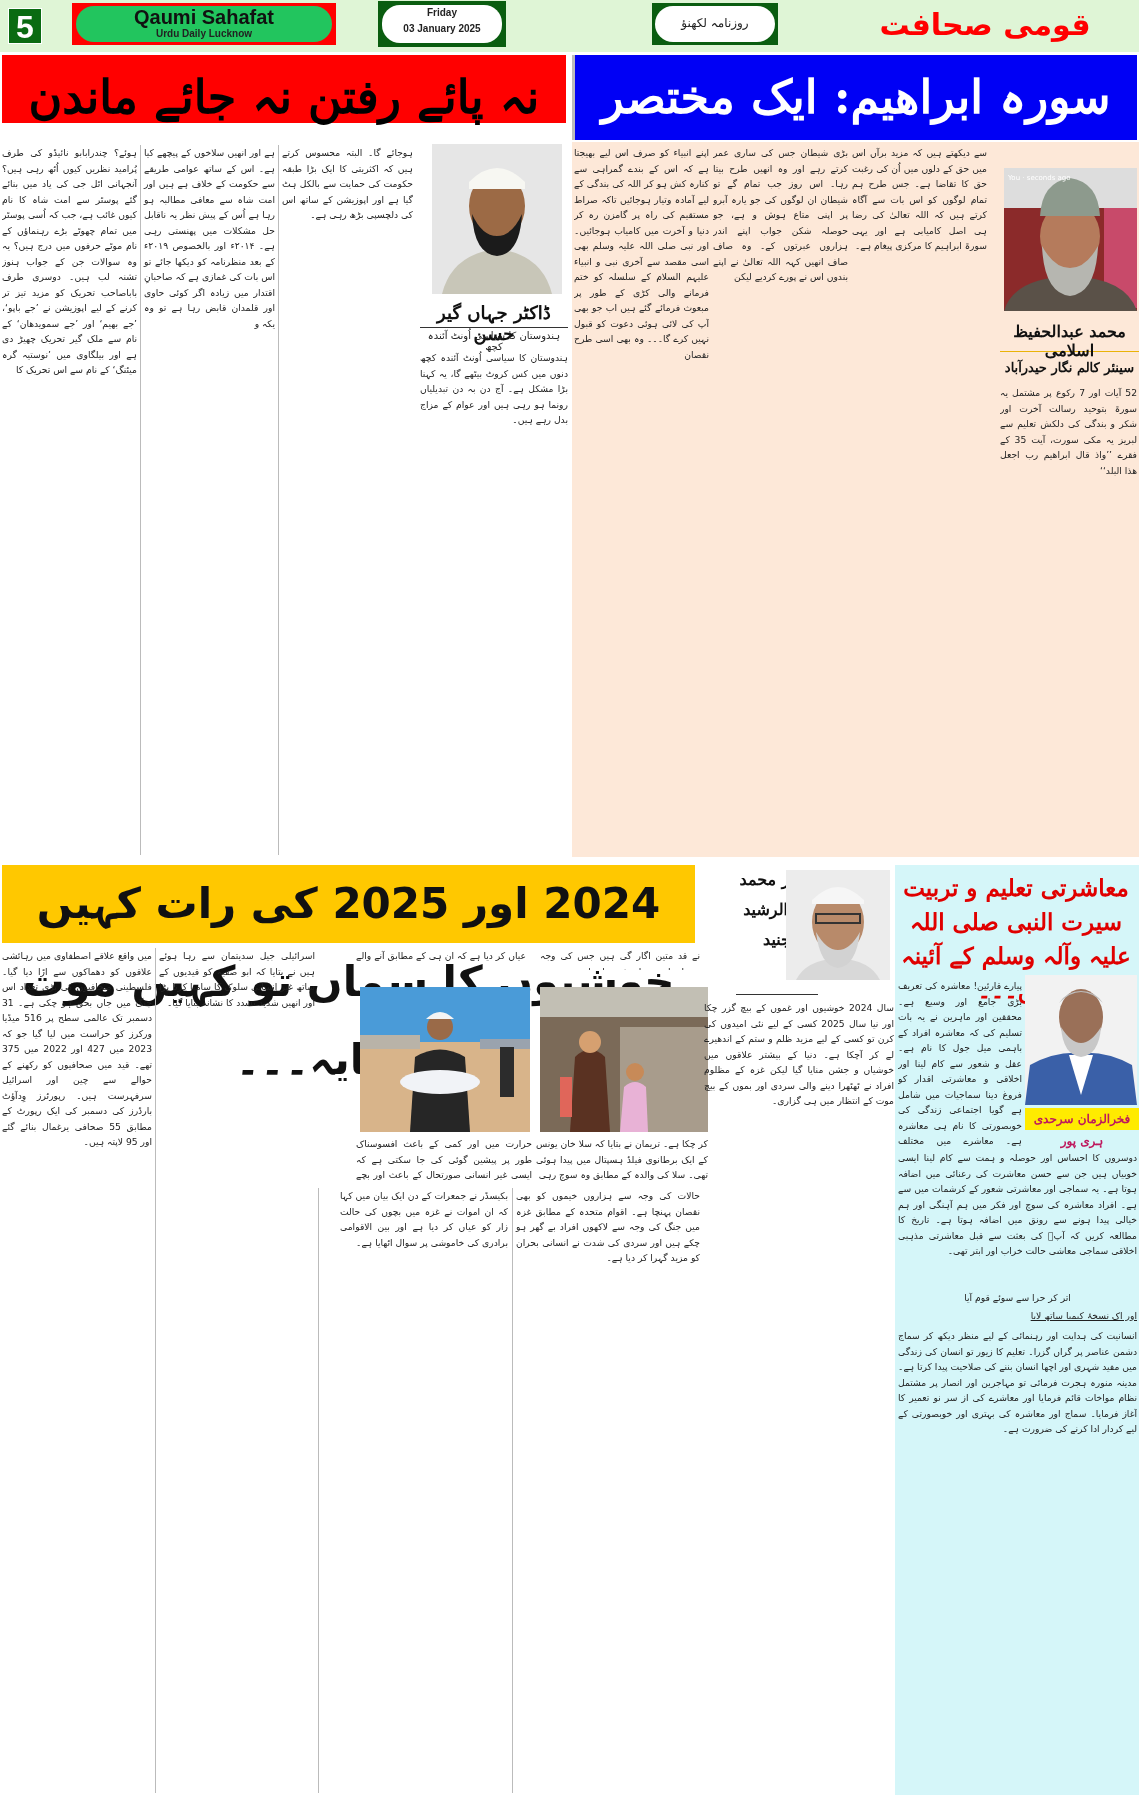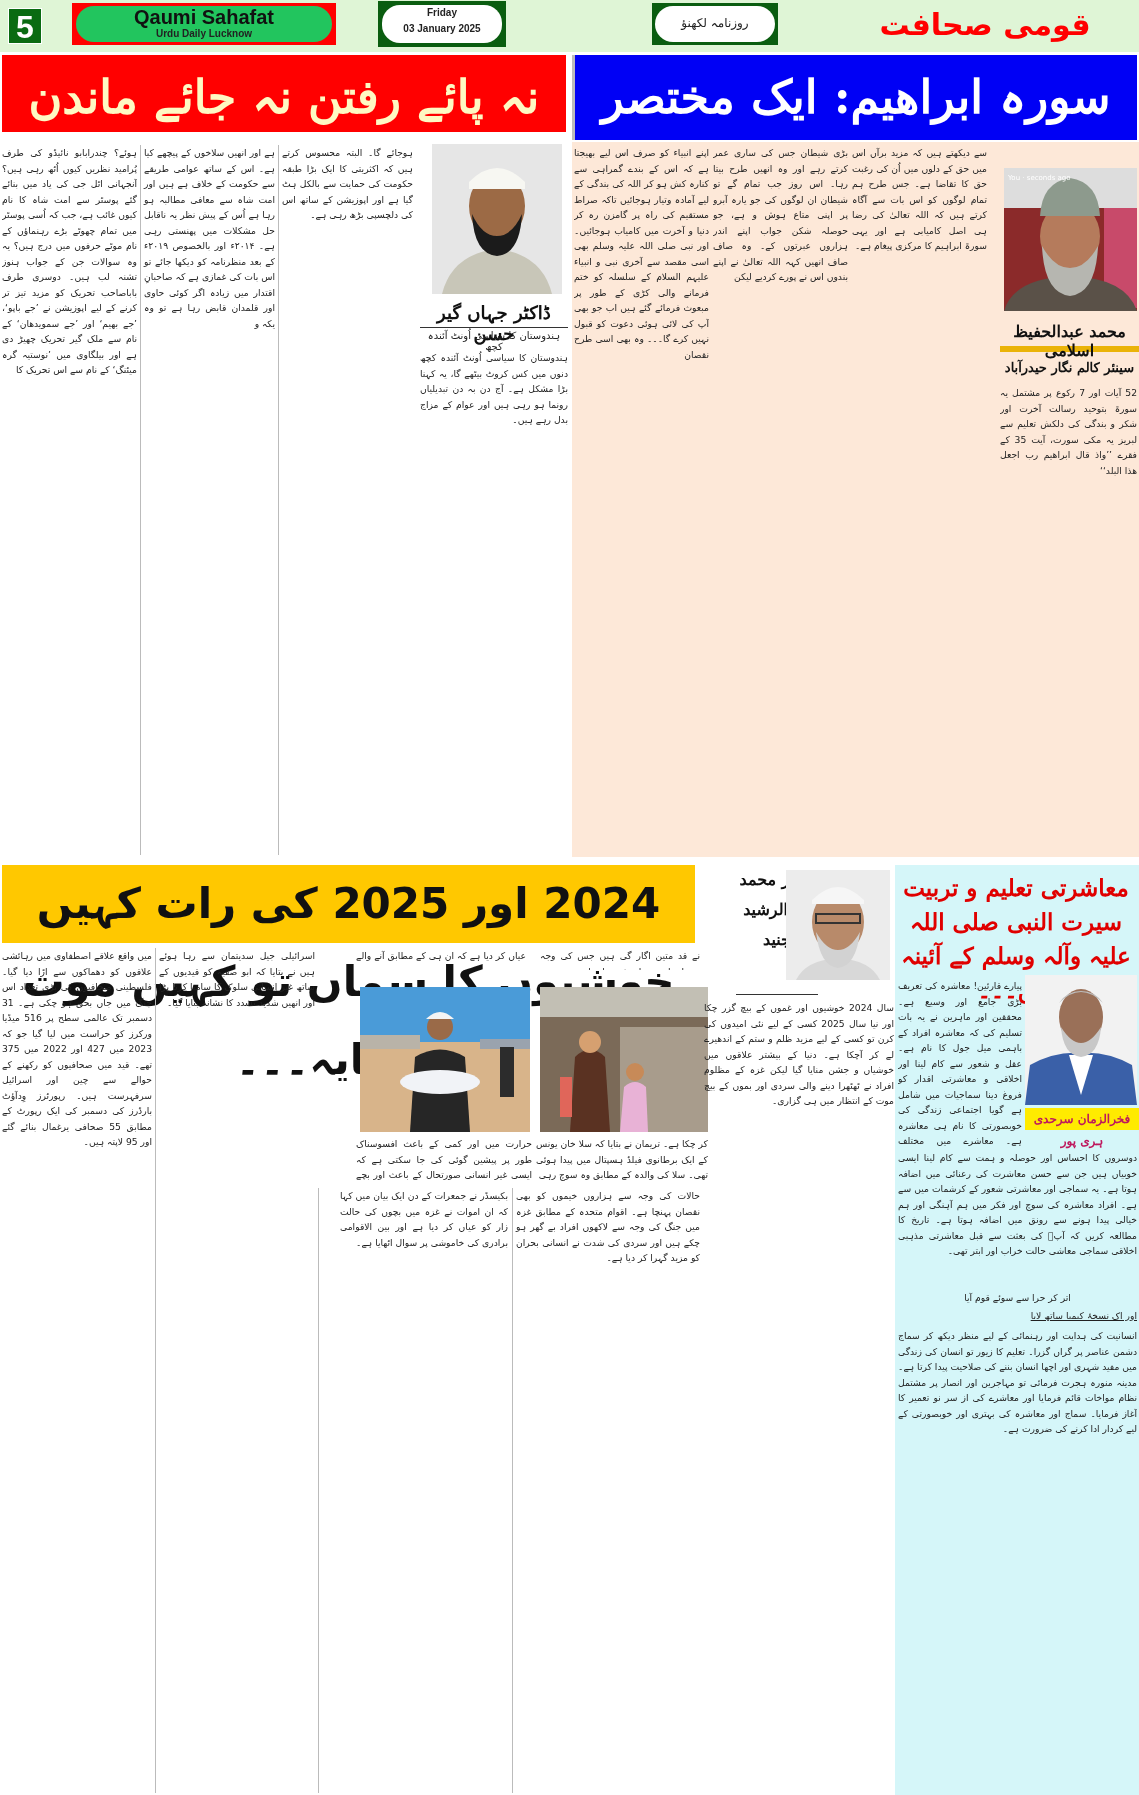--- a/index.html
+++ b/index.html
@@ -12,21 +12,21 @@
   #brand-inner { width: 100%; height: 100%; background: #22c55e; border-radius: 18px; text-align: center; }
   #brand-en { font: bold 20px "Liberation Sans", sans-serif; color: #111; line-height: 22px; }
   #brand-sub { font: bold 10px "Liberation Sans", sans-serif; color: #222; line-height: 12px; }
   #date-box { left: 378px; top: 1px; width: 128px; height: 46px; background: #0a5d10; padding: 4px; }
   #date-inner { width: 100%; height: 100%; background: #fff; border-radius: 18px; text-align: center; font: bold 10px "Liberation Sans", sans-serif; color: #222; line-height: 16px; }
   #city-box { left: 652px; top: 3px; width: 126px; height: 42px; background: #0a5d10; padding: 3px; }
   #city-inner { width: 100%; height: 100%; background: #fff; border-radius: 18px; text-align: center; font: 12px "DejaVu Serif", serif; color: #222; line-height: 34px; direction: rtl; }
   #brand-ur { left: 840px; top: 2px; width: 290px; height: 46px; color: #f00; font: bold 30px "DejaVu Sans", sans-serif; direction: rtl; text-align: center; line-height: 46px; }
 
   
-  #head-left { left: 2px; top: 55px; width: 564px; height: 77px; background: #f00; color: #fef9c3; font: bold 46px "DejaVu Serif", serif; direction: rtl; text-align: center; line-height: 85px; }
+  #head-left { left: 2px; top: 55px; width: 564px; height: 68px; background: #f00; color: #000000; font: bold 46px "DejaVu Serif", serif; direction: rtl; text-align: center; line-height: 85px; }
   #head-right { left: 572px; top: 55px; width: 565px; height: 85px; background: #0000f5; color: #fff; font: bold 46px "DejaVu Serif", serif; direction: rtl; text-align: center; line-height: 85px; border-left: 3px solid #bbb; }
 
   .body-text { direction: rtl; text-align: justify; font: 9.2px/15.5px "DejaVu Sans", sans-serif; color: #222; overflow: hidden; }
   .peach { background: #fde8d8; }
   .cyan { background: #d5f6f9; }
   .colrule { border-left: 1px solid #bbb; }
 
   .photo { overflow: hidden; }
   .byline { direction: rtl; text-align: center; font: bold 18px "DejaVu Serif", serif; color: #111; }
   .sub-byline { direction: rtl; text-align: center; font: 10px "DejaVu Sans", sans-serif; color: #222; }
@@ -86,21 +86,21 @@
     <rect width="133" height="143" fill="#8b2a2a"></rect>
     <rect width="133" height="40" fill="#ddd"></rect>
     <rect x="100" y="40" width="33" height="100" fill="#c84a6a"></rect>
     <path d="M0 143 Q10 110 66 108 Q122 110 133 143 Z" fill="#5a5148"></path>
     <ellipse cx="66" cy="68" rx="30" ry="34" fill="#b57b5c"></ellipse>
     <path d="M36 48 Q38 14 66 10 Q94 14 96 48 Z" fill="#8d9a8d"></path>
     <path d="M38 78 Q40 125 66 128 Q92 125 94 78 Q82 100 66 100 Q50 100 38 78 Z" fill="#b6b6b0"></path>
   </svg>
   <div style="position:absolute;left:4px;top:6px;font:7px 'DejaVu Sans',sans-serif;color:#fff;">You · seconds ago</div>
 </div>
-<div class="abs byline" style="left:1000px;top:322px;width:139px;height:30px;font-size:16px;border-bottom:6px solid #eab308;">محمد عبدالحفیظ اسلامی</div>
+<div class="abs byline" style="left:1000px;top:322px;width:139px;height:30px;font-size:16px;border-bottom:1px solid #eab308;">محمد عبدالحفیظ اسلامی</div>
 <div class="abs byline" style="left:1000px;top:360px;width:139px;height:22px;font-size:13px;">سینئر کالم نگار حیدرآباد</div>
 <div class="abs body-text" style="left:1000px;top:385px;width:137px;height:470px;">52 آیات اور 7 رکوع پر مشتمل یہ سورۃ بتوحید رسالت آخرت اور شکر و بندگی کی دلکش تعلیم سے لبریز یہ مکی سورت، آیت 35 کے فقرے ’’واذ قال ابراھیم رب اجعل ھذا البلد‘‘</div>
 
 <div id="head-bottom" class="abs">2024 اور 2025 کی رات کہیں خوشیوں کا سماں تو کہیں موت کا سایہ۔۔۔</div>
 <div class="abs body-text" style="left:2px;top:948px;width:150px;height:845px;">میں واقع علاقے اصطفاوی میں رہائشی علاقوں کو دھماکوں سے اڑا دیا گیا۔ فلسطینی صحافیوں کی بڑی تعداد اس جنگ میں جاں بحق ہو چکی ہے۔ 31 دسمبر تک عالمی سطح پر 516 میڈیا ورکرز کو حراست میں لیا گیا جو کہ 2023 میں 427 اور 2022 میں 375 تھے۔ قید میں صحافیوں کو رکھنے کے حوالے سے چین اور اسرائیل سرفہرست ہیں۔ رپورٹرز وِدآؤٹ بارڈرز کی دسمبر کی ایک رپورٹ کے مطابق 55 صحافی یرغمال بنائے گئے اور 95 لاپتہ ہیں۔</div>
 <div class="abs body-text colrule" style="left:155px;top:948px;width:160px;height:845px;padding-left:3px;">اسرائیلی جیل سدیتمان سے رہا ہوئے ہیں نے بتایا کہ ابو صفیہ کو قیدیوں کے ساتھ غیر انسانی سلوک کا سامنا کرنا پڑا اور انھیں شدید تشدد کا نشانہ بنایا گیا۔</div>
 <div class="abs body-text" style="left:356px;top:948px;width:170px;height:22px;">عیاں کر دیا ہے کہ ان ہی کے مطابق آنے والے دنوں میں درجہ</div>
 <div class="abs body-text" style="left:540px;top:948px;width:160px;height:22px;">نے قد متین اگار گی ہیں جس کی وجہ سے انسانی بحران شدت اختیار</div>
 <div class="abs photo" style="left:360px;top:987px;width:170px;height:145px;">
   <svg width="170" height="145" viewBox="0 0 170 145">

